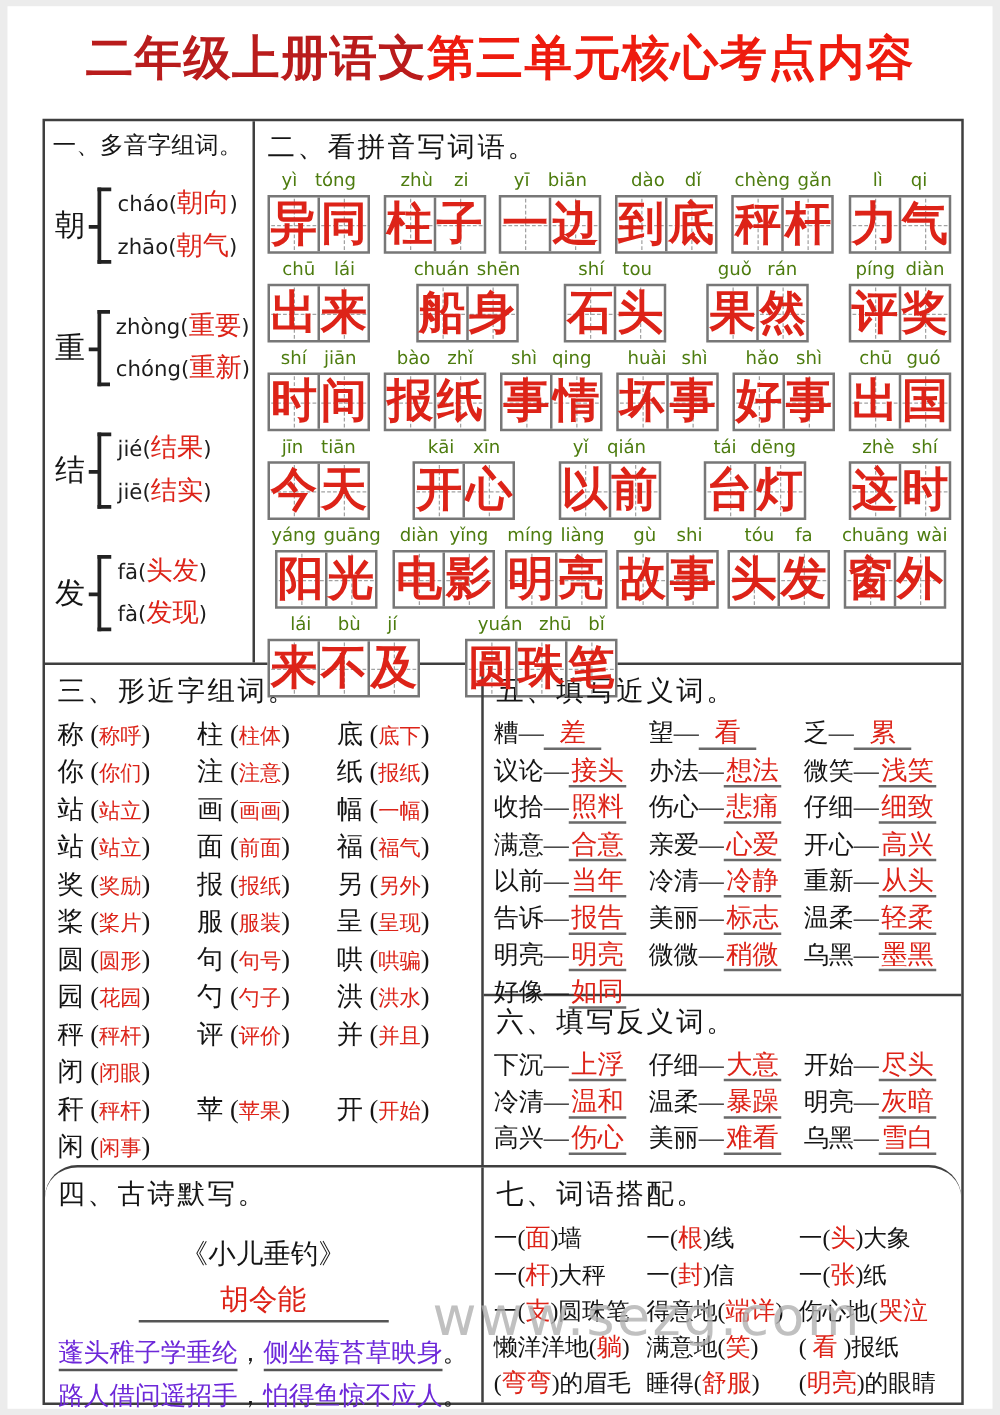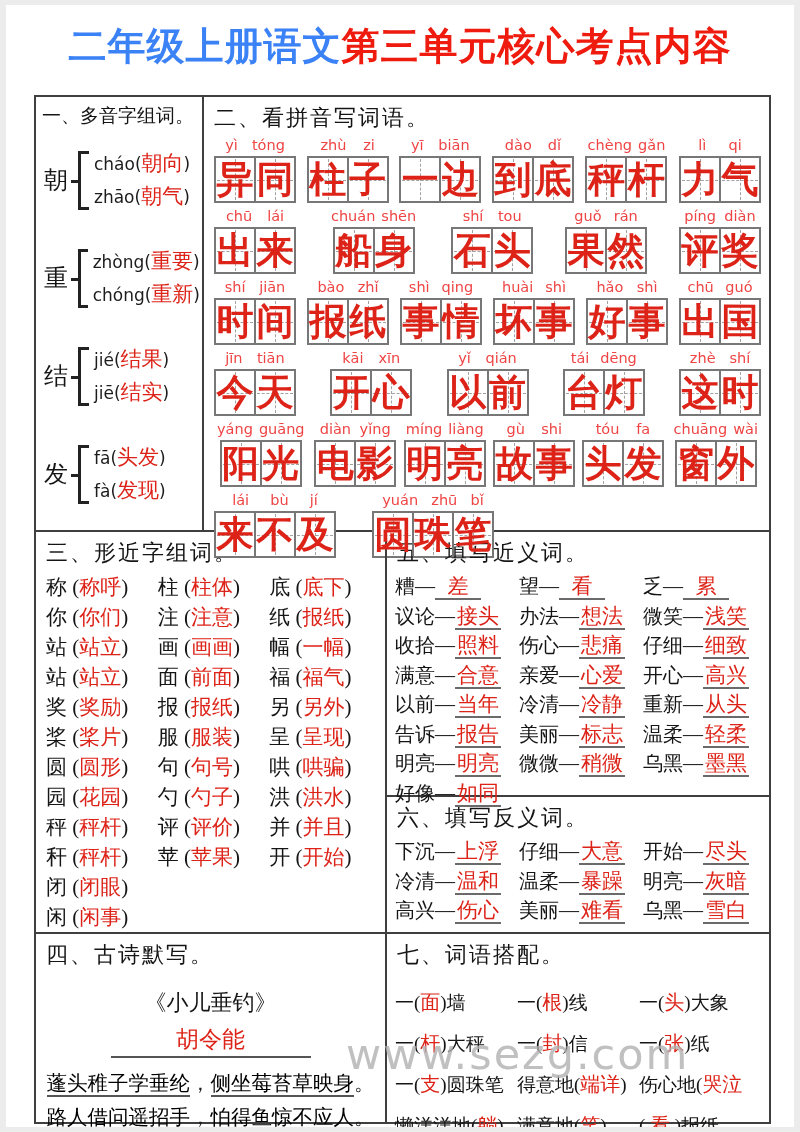--- a/index.html
+++ b/index.html
@@ -1,19 +1,19 @@
 <!DOCTYPE html>
 <html><head>
 <meta charset="utf-8">
 <style>
   html,body{margin:0;padding:0;}
   body{width:800px;height:1132px;background:#ececec;font-family:"Liberation Serif","DejaVu Serif",serif;color:#151515;}
   .page{position:relative;width:788px;height:1122px;margin:5px auto 0;background:#ffffff;overflow:hidden;}
   .page-title{margin:0;padding-top:16px;text-align:center;font-size:38px;font-weight:bold;letter-spacing:1px;white-space:nowrap;}
-  .t-black{color:#3b82f6;text-align:center;}
+  .t-black{color:#b91c1c;text-align:center;}
   .t-red{color:#ee1b0e;}
   .sheet{position:absolute;left:28px;top:90px;width:733px;border:2px solid #3f3f3f;background:#fff;}
   .row{display:flex;}
   .row2,.row3{border-top:2px solid #3f3f3f;}
   .cell{box-sizing:border-box;}
   .sec-title{font-size:22px;letter-spacing:2px;padding:6px 4px 2px 10px;white-space:nowrap;}
   .red{color:#dd2318;}
 
   
   .row1{height:433px;}
@@ -28,59 +28,59 @@
   .poly-lines{display:flex;flex-direction:column;gap:7px;}
   .poly-line{font-size:19px;line-height:25px;white-space:nowrap;}
   .poly-line .py{font-family:"DejaVu Sans",sans-serif;font-size:17px;color:#1c1c1c;}
   .poly-line .red{font-size:21px;text-align:right;}
 
   
   #pinyin-rows{padding:2px 8px 0 10px;}
   .pin-row{display:flex;justify-content:space-between;margin-bottom:5px;}
   .pin-row.last{justify-content:flex-start;gap:36px;}
   .pin-item{display:flex;flex-direction:column;align-items:center;}
-  .pin-py{display:flex;justify-content:space-evenly;width:100%;font-family:"DejaVu Sans",sans-serif;font-size:14.5px;color:#ef4444;margin-bottom:3px;white-space:nowrap;}
+  .pin-py{display:flex;justify-content:space-evenly;width:100%;font-family:"DejaVu Sans",sans-serif;font-size:14.5px;color:#4d7c0f;margin-bottom:3px;white-space:nowrap;}
   .pin-py span{margin:0 3px;}
   .pin-box{display:flex;border:2px solid #777777;background:#fff;}
   .pin-cell{position:relative;width:38px;height:43px;display:flex;align-items:center;justify-content:center;border-right:2px solid #777777;}
   .pin-cell:last-child{border-right:none;}
   .pin-cell::before{content:"";position:absolute;left:1px;right:1px;top:50%;border-top:1px dashed #a2a2a2;}
   .pin-cell::after{content:"";position:absolute;top:1px;bottom:1px;left:50%;border-left:1px dashed #a2a2a2;}
   .pin-char{position:relative;z-index:1;font-size:37px;line-height:1;font-weight:bold;color:#dd2318;}
 
   
   .row2{height:400px;}
   .s3{width:351px;border-right:2px solid #3f3f3f;}
   #similar-rows{padding:2px 4px 0 10px;}
   .sim-row{display:flex;height:30px;align-items:center;font-size:21px;white-space:nowrap;}
   .sim-item{width:112px;}
-  .sim-item .red{font-size:21px;}
+  .sim-item .red{font-size:17px;}
   .stack{flex:1;display:flex;flex-direction:column;}
   .s5{height:265px;border-bottom:2px solid #3f3f3f;}
   .s6{flex:1;}
   .pairs{padding:2px 2px 0 8px;}
   .pair-row{display:flex;height:29.5px;align-items:center;font-size:20px;white-space:nowrap;}
   .pair-item{width:124px;}
   .pair-item .ans{display:inline-block;min-width:46px;text-align:center;border-bottom:2px solid #6a6a6a;line-height:23px;font-size:21px;}
 
   
-  .row3{height:188px;}
+  .row3{height:188px;border-radius:26px;}
   .s4{width:351px;border-right:2px solid #3f3f3f;text-align:center;}
   .s4 .sec-title{text-align:left;}
   .poem-title{font-size:22px;margin-top:16px;}
   .poem-author-wrap{margin-top:6px;}
   .poem-author{display:inline-block;min-width:200px;text-align:center;font-size:23px;border-bottom:2px solid #555555;padding-bottom:1px;}
   #poem-lines{margin-top:8px;}
   .poem-line{font-size:20.5px;line-height:34px;white-space:nowrap;}
-  .poem-seg{color:#000000;border-bottom:2px solid #555555;padding-bottom:1px;}
+  .poem-seg{color:#6d28d9;border-bottom:2px solid #555555;padding-bottom:1px;}
   .poem-punct{color:#1a1a1a;}
 
   .s7{flex:1;}
   #col-rows{padding:4px 0 0 8px;}
-  .col-row{display:flex;height:29px;align-items:center;font-size:19px;white-space:nowrap;margin-top:12px;}
+  .col-row{display:flex;height:29px;align-items:center;font-size:19px;white-space:nowrap;}
   .col-item{width:122px;}
   .col-item:last-child{flex:1;}
   .col-item .red{font-size:20px;}
 
   .watermark{position:absolute;left:340px;top:1024px;font-size:43px;color:rgba(176,176,176,0.8);font-family:"DejaVu Sans",sans-serif;letter-spacing:2px;z-index:6;pointer-events:none;}
 </style>
 </head>
 <body>
 
 <div class="page">
@@ -615,26 +615,26 @@
               <span class="sim-item"><span>园 (</span><span class="red">花园</span><span>)</span></span>
               <span class="sim-item"><span>勺 (</span><span class="red">勺子</span><span>)</span></span>
               <span class="sim-item"><span>洪 (</span><span class="red">洪水</span><span>)</span></span>
             </div>
             <div class="sim-row">
               <span class="sim-item"><span>秤 (</span><span class="red">秤杆</span><span>)</span></span>
               <span class="sim-item"><span>评 (</span><span class="red">评价</span><span>)</span></span>
               <span class="sim-item"><span>并 (</span><span class="red">并且</span><span>)</span></span>
             </div>
             <div class="sim-row">
+              <span class="sim-item"><span>闭 (</span><span class="red">闭眼</span><span>)</span></span>
+            </div>
+            <div class="sim-row">
               <span class="sim-item"><span>秆 (</span><span class="red">秤杆</span><span>)</span></span>
               <span class="sim-item"><span>苹 (</span><span class="red">苹果</span><span>)</span></span>
               <span class="sim-item"><span>开 (</span><span class="red">开始</span><span>)</span></span>
-            </div>
-            <div class="sim-row">
-              <span class="sim-item"><span>闭 (</span><span class="red">闭眼</span><span>)</span></span>
             </div>
             <div class="sim-row">
               <span class="sim-item"><span>闲 (</span><span class="red">闲事</span><span>)</span></span>
             </div>
           </div>
       </section>
       <div class="stack">
         <section class="cell s5">
           <div class="sec-title">五、填写近义词。</div>
           <div class="pairs" id="syn-rows">

